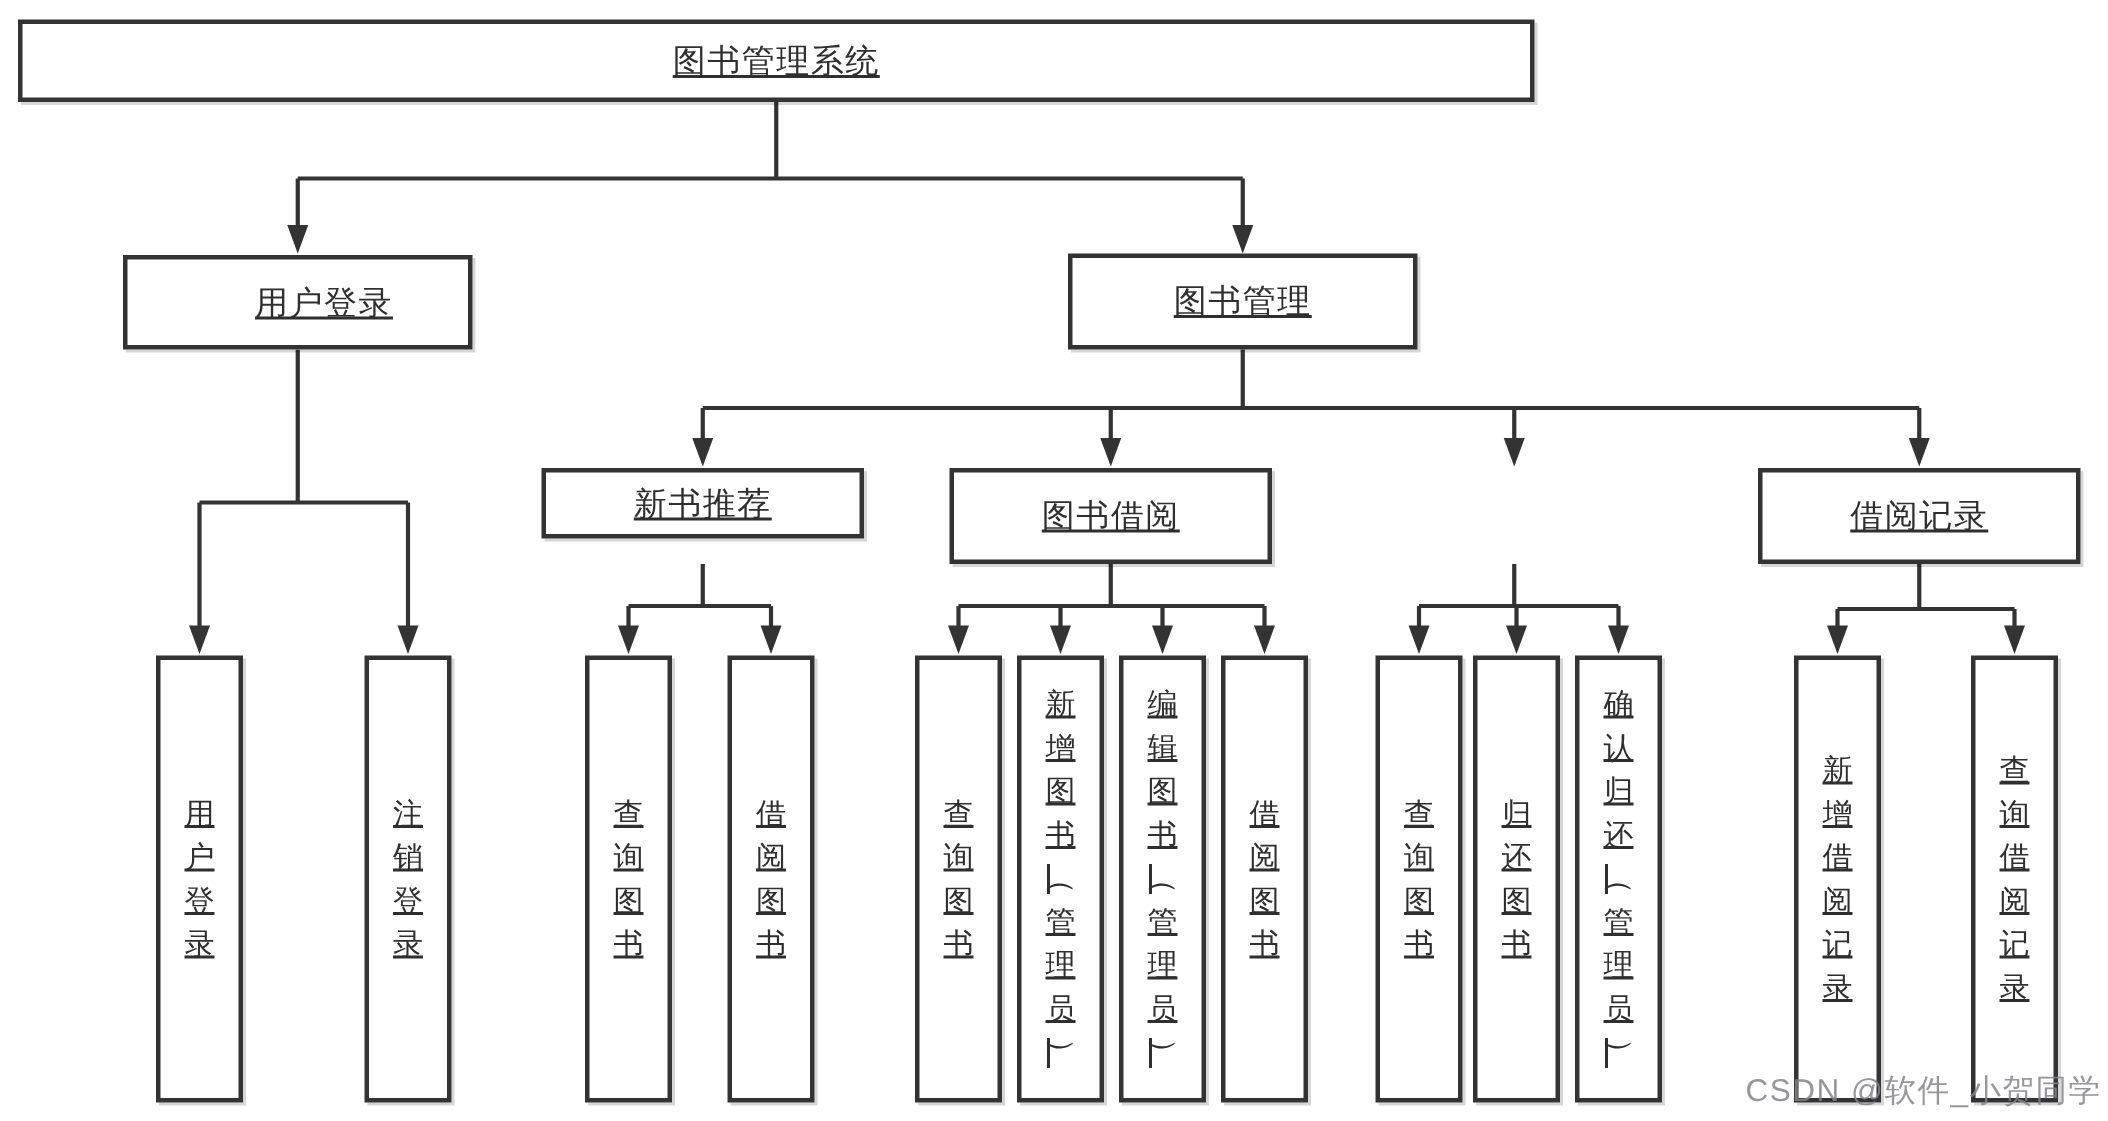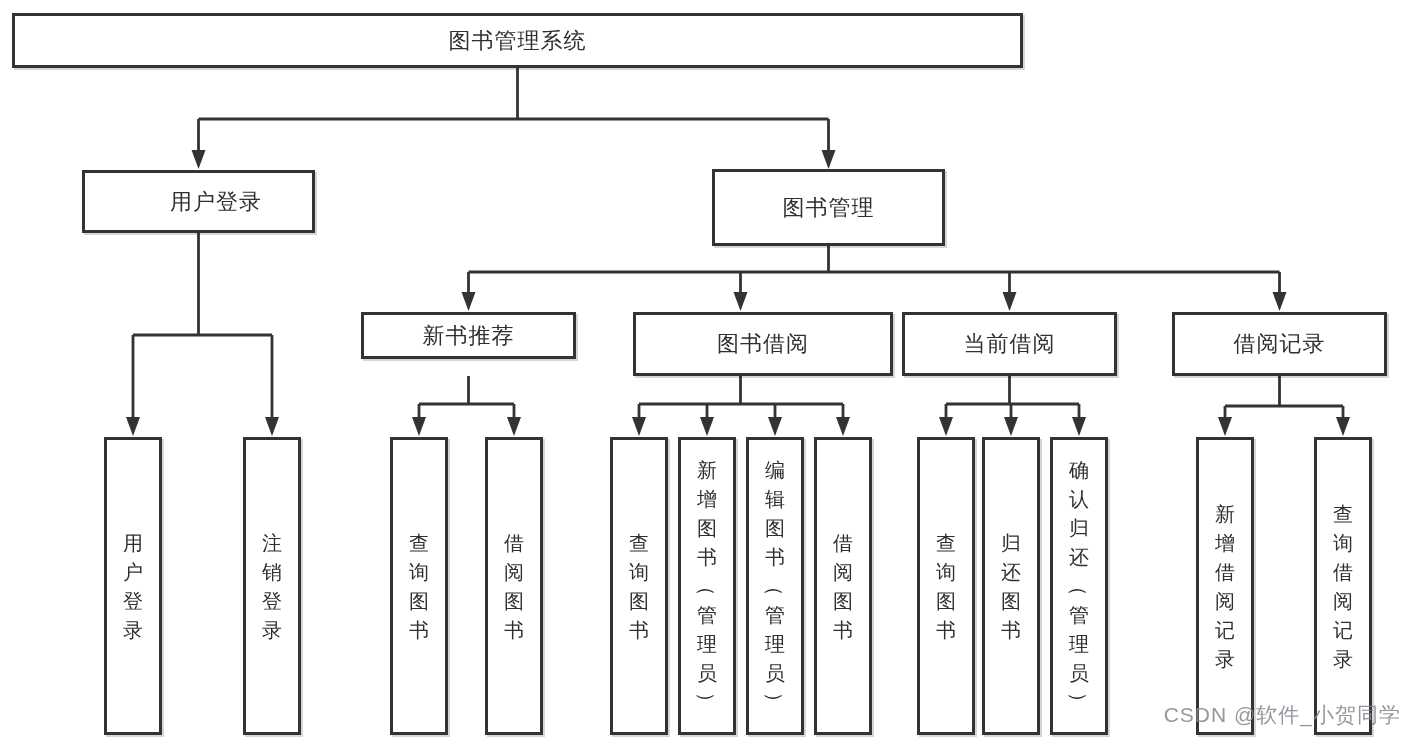--- a/index.html
+++ b/index.html
@@ -21,20 +21,21 @@
     position: absolute;
     box-sizing: border-box;
     background: #ffffff;
     border: 3px solid #333333;
     box-shadow: 2px 2px 0 rgba(0,0,0,0.16);
     color: #2f2f2f;
     display: flex;
     align-items: center;
     justify-content: center;
     z-index: 2;
+    text-decoration: underline;
   }
   .node {
     font-size: 22px;
     letter-spacing: 1px;
     white-space: nowrap;
   }
   .leaf {
     flex-direction: column;
     font-size: 20px;
   }
@@ -43,21 +44,21 @@
     line-height: 20px;
     margin: 4.5px 0;
     display: flex;
     align-items: center;
     justify-content: center;
   }
   .leaf .vpunct { transform: rotate(90deg); }
   .watermark {
     position: absolute;
     right: 4px;
-    bottom: 18px;
+    bottom: 6px;
     font-size: 21px;
     letter-spacing: 1px;
     color: rgba(132,132,140,0.85);
     z-index: 5;
     white-space: nowrap;
   }
 </style>
 </head>
 <body>
 
@@ -82,25 +83,24 @@
       <polygon points="939,417 953,417 946,436" fill="#333333"></polygon>
       <polygon points="1004,417 1018,417 1011,436" fill="#333333"></polygon>
       <polygon points="1072,417 1086,417 1079,436" fill="#333333"></polygon>
       <polygon points="1218,417 1232,417 1225,436" fill="#333333"></polygon>
       <polygon points="1336,417 1350,417 1343,436" fill="#333333"></polygon>
     </svg>
 
   <div class="node" style="left:12px; top:13px; width:1011px; height:55px;">图书管理系统</div>
 
   <div class="node" style="left:82px; top:170px; width:233px; height:63px;padding-left:35px;">用户登录</div>
-  <div class="node" style="left:712px; top:169px; width:233px; height:77px;">图书管理</div>
+  <div class="node" style="left:712px; top:169px; width:233px; height:64px;">图书管理</div>
 
   <div class="node" style="left:361px; top:312px; width:215px; height:47px;">新书推荐</div>
-  <div class="node" style="left:633px; top:312px; width:260px; height:64px;">图书借阅</div>
-  <div class="node" style="left:902px; top:312px; width:215px; height:64px;">当前借阅</div>
+  <div class="node" style="left:633px; top:312px; width:215px; height:64px;">图书借阅</div>
   <div class="node" style="left:1172px; top:312px; width:215px; height:64px;">借阅记录</div>
 
   <div class="leaf" style="left:104px; top:437px; width:58px; height:298px;">
       <span class="vchar">用</span>
       <span class="vchar">户</span>
       <span class="vchar">登</span>
       <span class="vchar">录</span>
     </div>
   <div class="leaf" style="left:243px; top:437px; width:58px; height:298px;">
       <span class="vchar">注</span>

